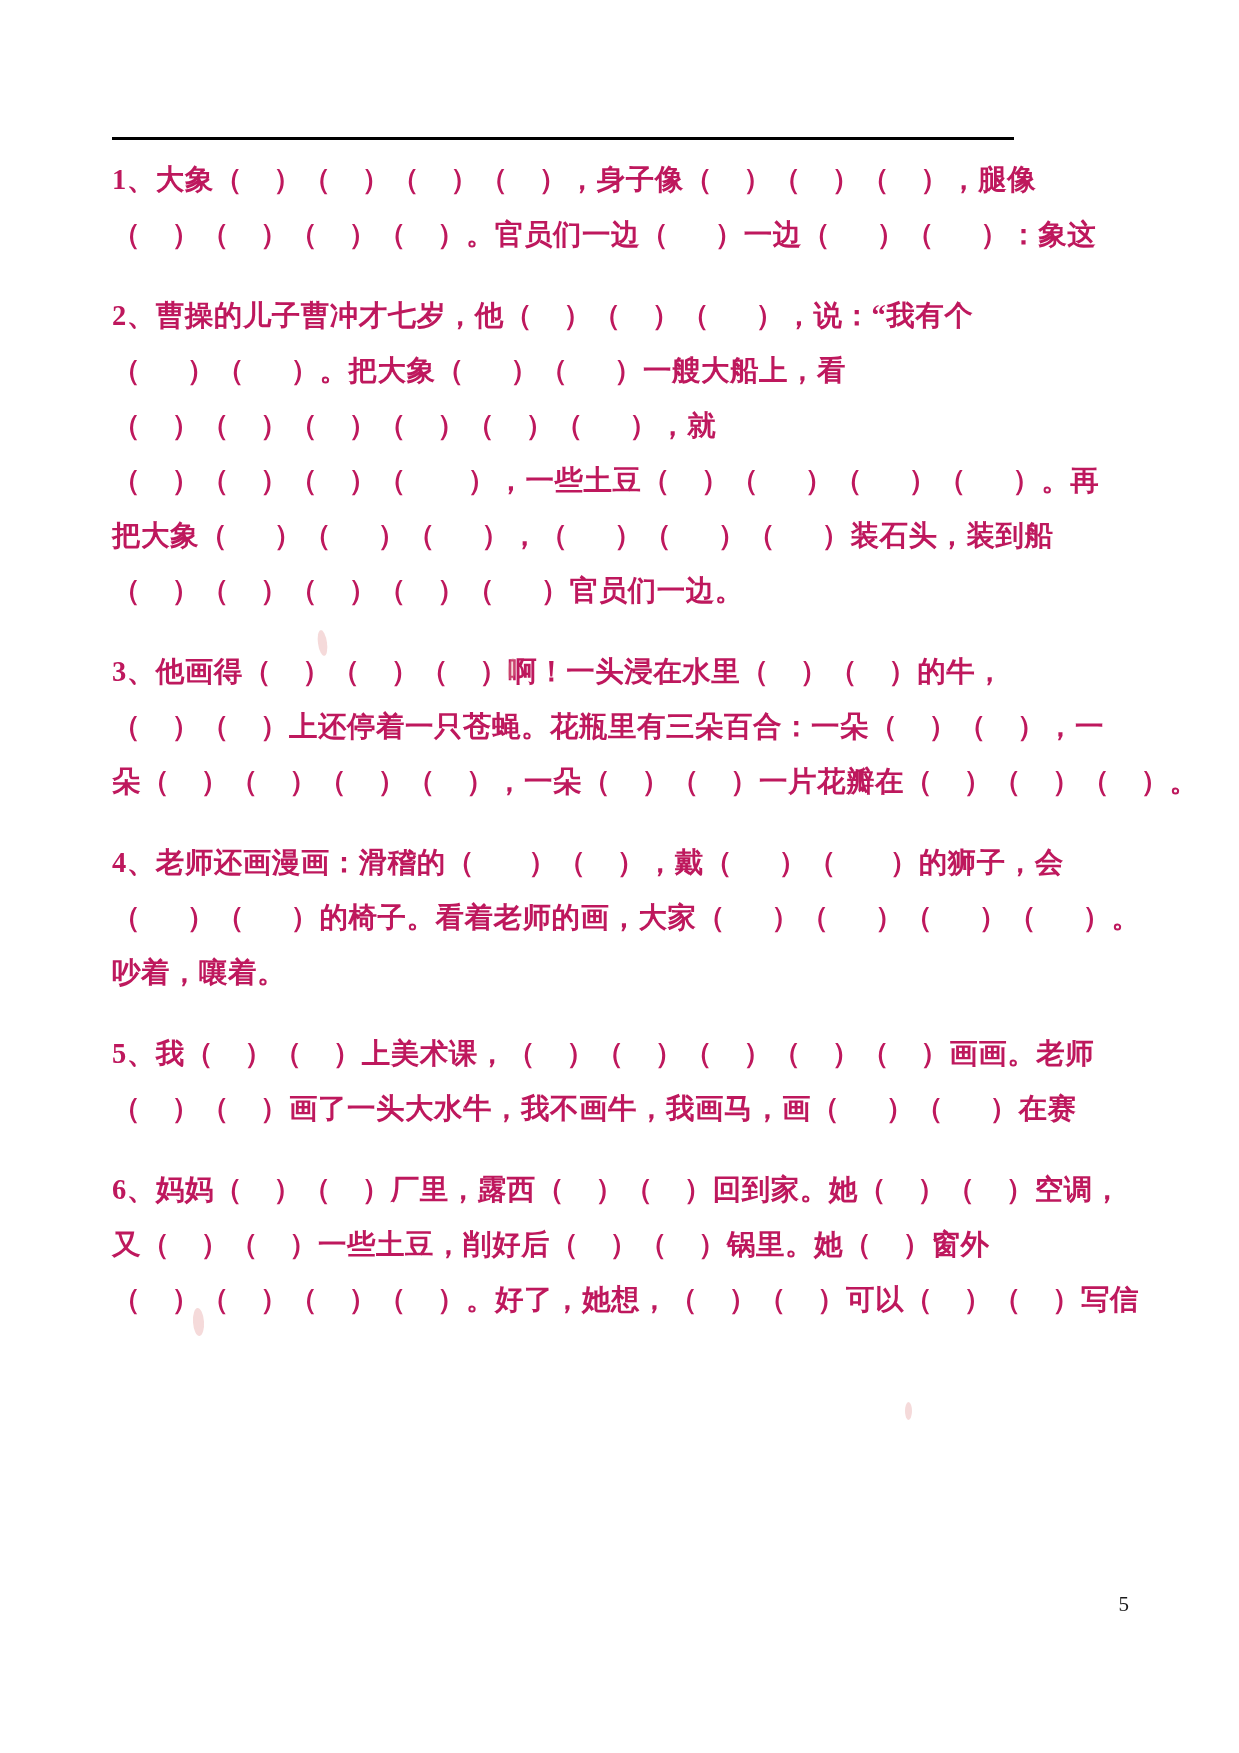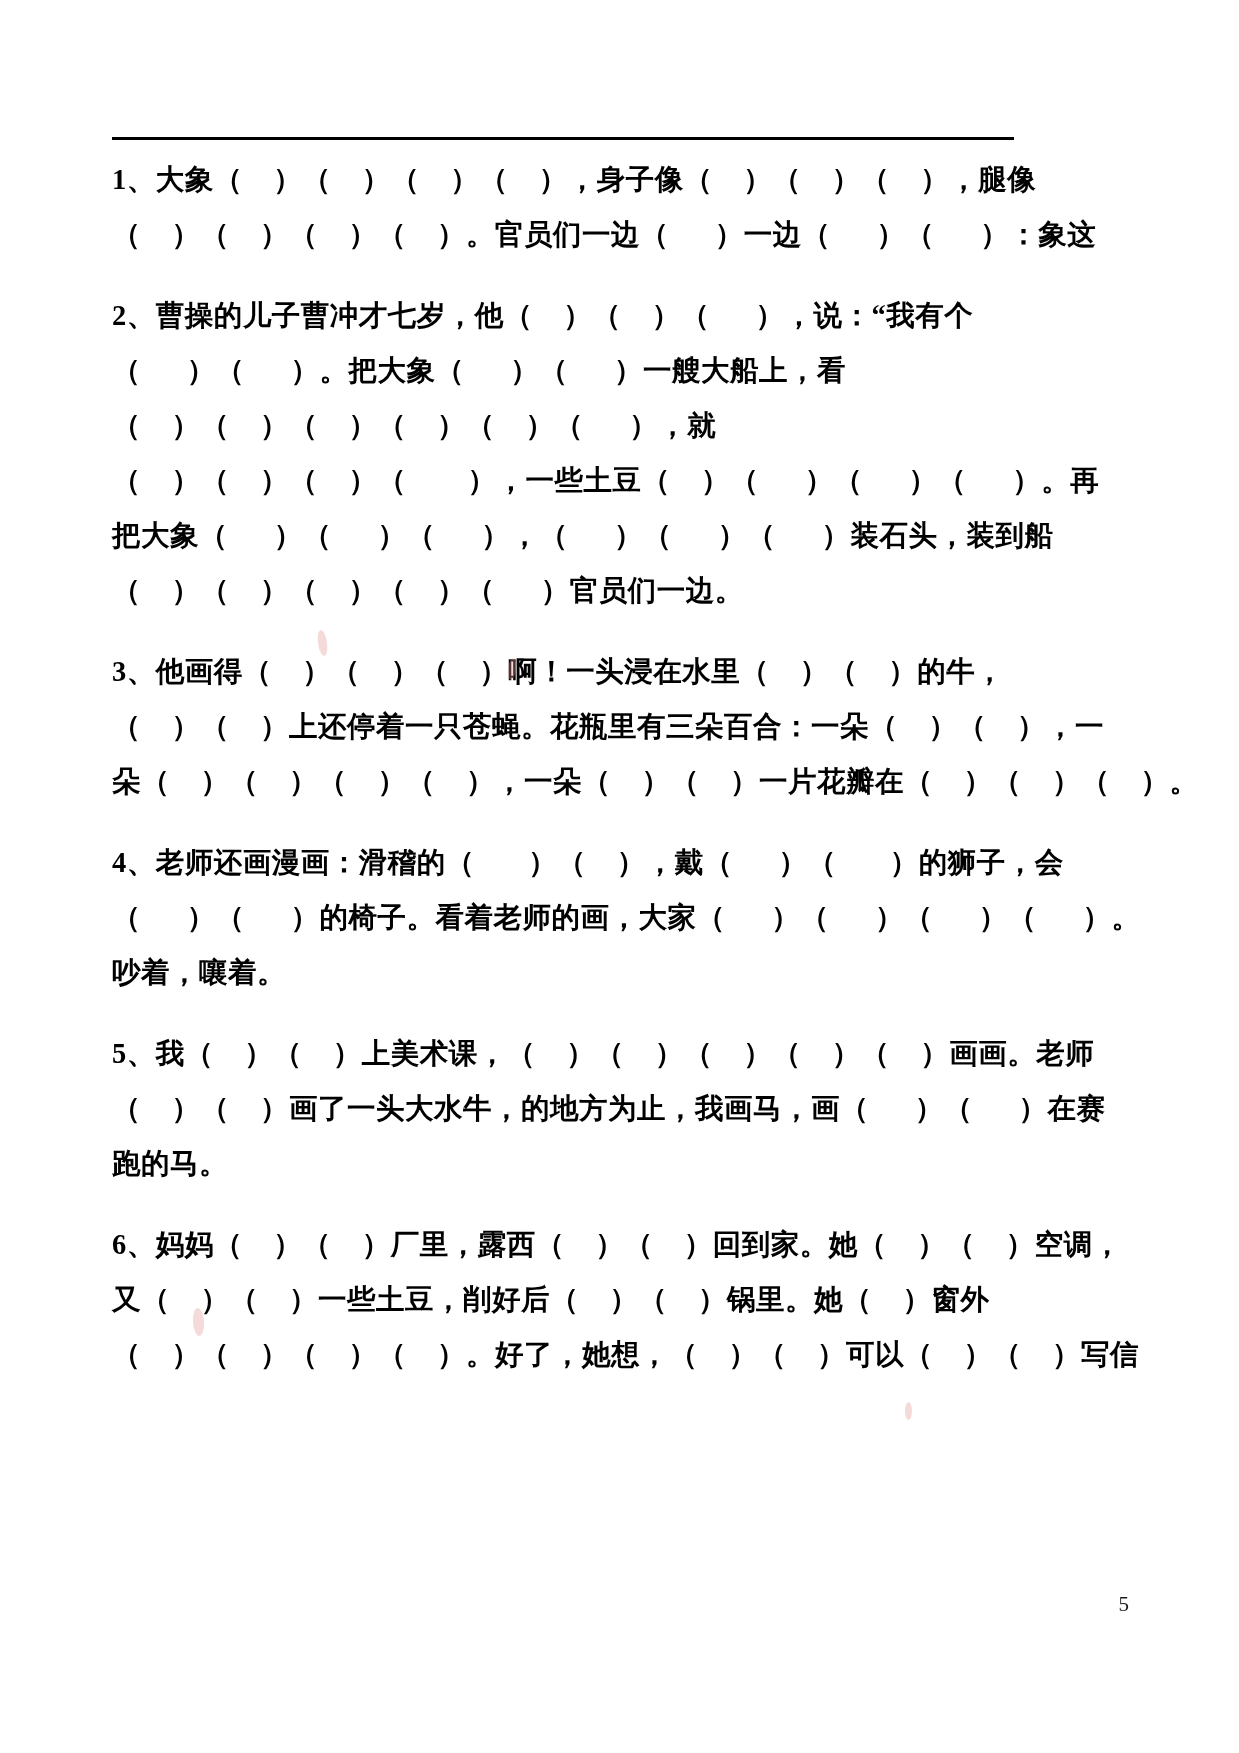--- a/index.html
+++ b/index.html
@@ -40,21 +40,21 @@
   .item {
     margin: 0 0 26px 0;
   }
   .line {
     font-size: 28.5px;
     line-height: 55px;
     letter-spacing: 0.5px;
     white-space: pre;
     font-weight: 700;
     font-family: "Liberation Serif", "DejaVu Serif", serif;
-    color: #000000;
+    color: #be185d;
   }
   .pagenum {
     position: absolute;
     right: 110px;
     bottom: 136px;
     font-size: 21px;
     font-family: "Liberation Serif", "DejaVu Serif", serif;
     color: #1a1a1a;
   }
   .smudge {
@@ -98,22 +98,21 @@
     </div>
 
     <div class="item">
       <div class="line">4、老师还画漫画：滑稽的（       ）（    ），戴（      ）（       ）的狮子，会</div>
       <div class="line">（      ）（      ）的椅子。看着老师的画，大家（      ）（      ）（      ）（      ）。</div>
       <div class="line">吵着，嚷着。</div>
     </div>
 
     <div class="item">
       <div class="line">5、我（    ）（    ）上美术课，（    ）（    ）（    ）（    ）（    ）画画。老师</div>
-      <div class="line">（    ）（    ）画了一头大水牛，的地方为止，我画马，画（      ）（      ）在赛</div>
-      <div class="line">跑的马。</div>
+      <div class="line">（    ）（    ）画了一头大水牛，我不画牛，我画马，画（      ）（      ）在赛</div>
     </div>
 
     <div class="item">
       <div class="line">6、妈妈（    ）（    ）厂里，露西（    ）（    ）回到家。她（    ）（    ）空调，</div>
       <div class="line">又（    ）（    ）一些土豆，削好后（    ）（    ）锅里。她（    ）窗外</div>
       <div class="line">（    ）（    ）（    ）（    ）。好了，她想，（    ）（    ）可以（    ）（    ）写信</div>
     </div>
 
   </div>
 

